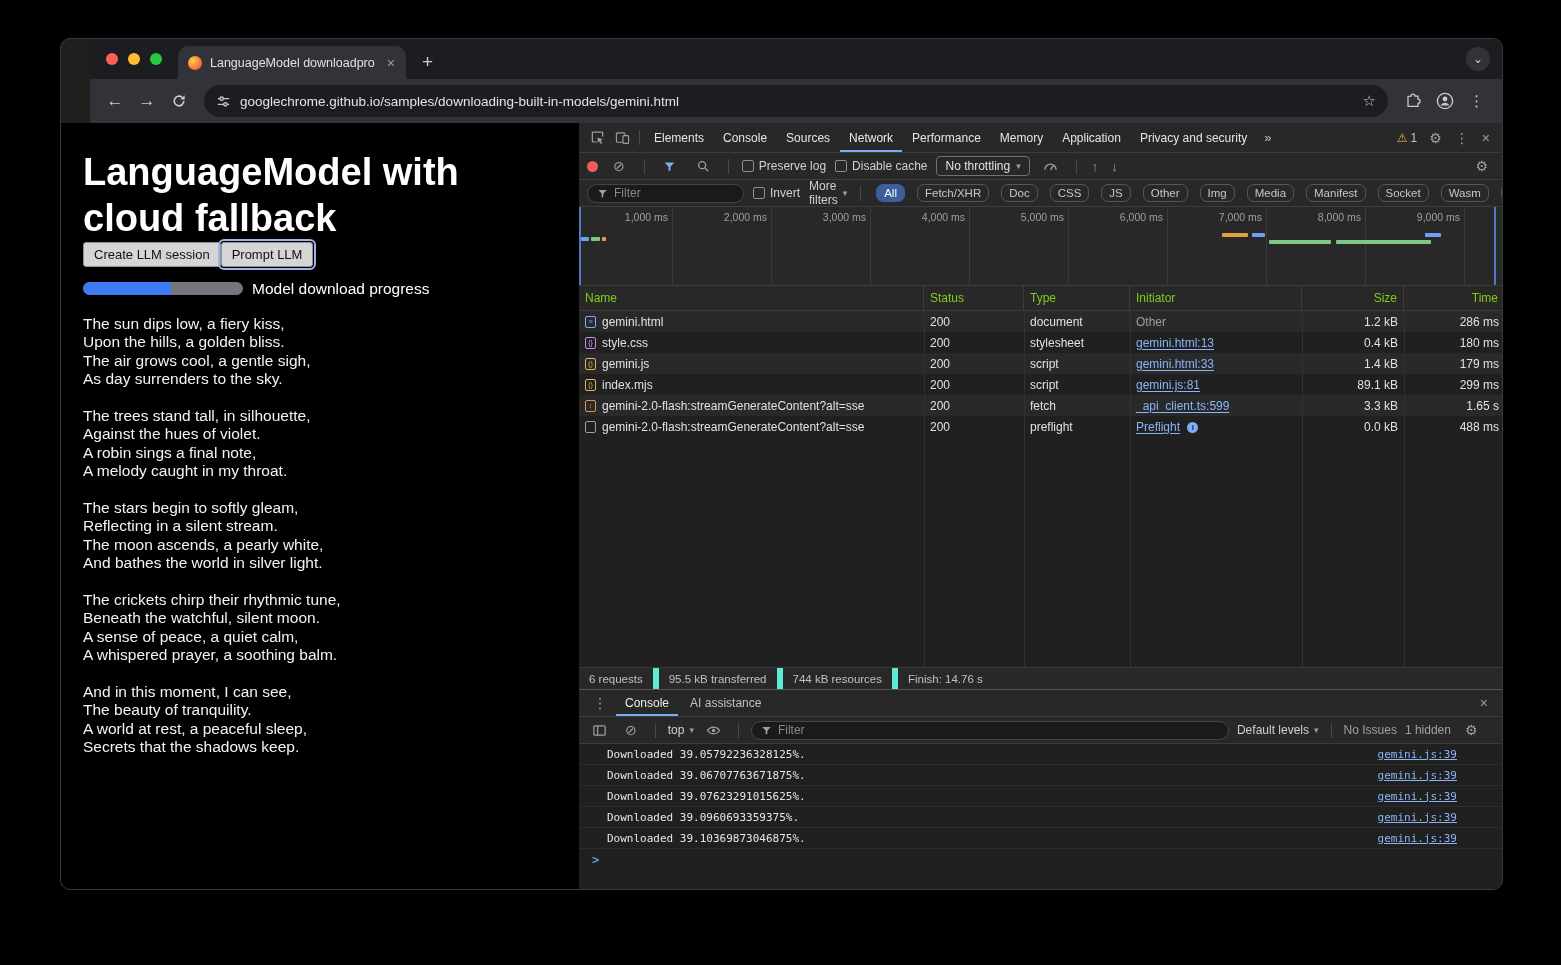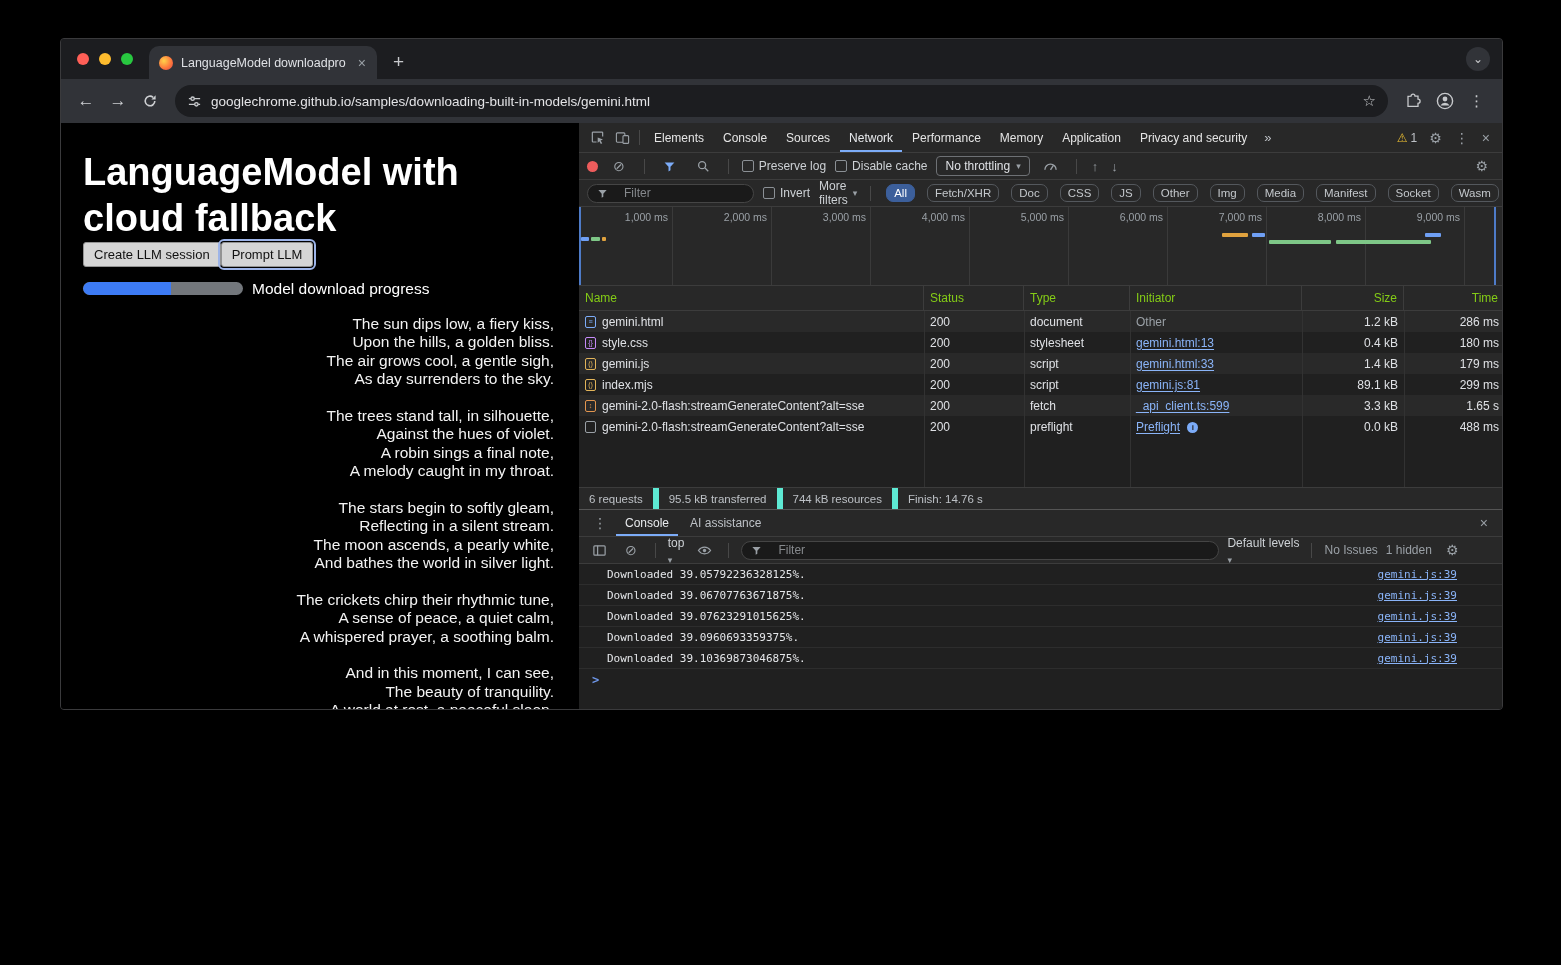--- a/index.html
+++ b/index.html
@@ -1,18 +1,18 @@
 <!DOCTYPE html>
 <html><head>
 <meta charset="utf-8">
 <style>
   * { margin:0; padding:0; box-sizing:border-box; }
   html,body { width:1561px; height:965px; background:#000; font-family:"Liberation Sans",sans-serif; overflow:hidden; }
-  .window { position:absolute; left:60px; top:38px; width:1443px; height:672px; border-radius:4px; overflow:hidden;
-            background:#1f1f1f; border:1px solid #3a3a3c; box-shadow:0 18px 50px rgba(0,0,0,.7); }
+  .window { position:absolute; left:60px; top:38px; width:1443px; height:852px; border-radius:10px; overflow:hidden;
+            background:#1f1f1f; border:1px solid #3a3a3c; box-shadow:0 18px 50px rgba(0,0,0,.7);padding-left:29px; }
 
   
   .tabstrip { height:40px; background:#1c1d20; display:flex; align-items:flex-end; position:relative; }
   .traffic { display:flex; gap:10px; padding:0 16px; align-self:center; }
   .tl { width:12px; height:12px; border-radius:50%; display:inline-block; }
   .tl.red{background:#ff5f57}.tl.yellow{background:#febc2e}.tl.green{background:#28c840}
   .tab { height:33px; width:228px; background:#313338; border-radius:10px 10px 0 0; display:flex; align-items:center;
          padding:0 8px 0 10px; gap:8px; }
   .favicon { width:14px; height:14px; border-radius:50%; flex:none;
              background:radial-gradient(circle at 35% 35%, #ffd24a, #ff7a3d 55%, #e04646); }
@@ -37,21 +37,21 @@
   .page { width:517px; background:#000; color:#fff; padding:26px 24px 0 22px; flex:none; }
   .page h1 { font-size:38px; font-weight:bold; line-height:1.22; width:440px; }
   .btnrow { display:flex; margin-bottom:14px; }
   .btn { background:#d5d5d5; color:#111; border:1px solid #939393; border-radius:3px; font-size:13px; padding:4px 10px;
          font-family:"Liberation Sans",sans-serif; }
   .btn.focused { outline:2px solid #9db4e8; outline-offset:1px; }
   .progressrow { display:flex; align-items:center; gap:9px; margin-bottom:18px; height:16px; }
   .progress-track { width:160px; height:13px; background:#73777c; border-radius:7px; overflow:hidden; }
   .progress-fill { height:100%; background:#3d7bf5; border-radius:7px 0 0 7px; }
   .progress-label { font-size:15.5px; }
-  .stanza { margin-bottom:18px;text-align:right; }
+  .stanza { margin-bottom:18px; }
   .pline { font-size:15.5px; line-height:18.5px; color:#f3f3f3; }
 
   
   .devtools { flex:1; background:#1f1f1f; border-left:1px solid #000; font-size:12px; color:#dfe1e5;
               display:flex; flex-direction:column; min-width:0; }
   .bar { background:#282828; border-bottom:1px solid #3c3c3c; display:flex; align-items:center; flex:none; }
   .dt-tabbar { height:30px; padding:0 6px 0 6px; gap:1px; }
   .icbtn { width:24px; height:22px; display:grid; place-items:center; color:#9aa0a6; flex:none; }
   .sep { width:1px; height:15px; background:#484848; margin:0 4px; flex:none; }
   .dt-tab { padding:0 9px; height:100%; display:flex; align-items:center; color:#e5e5e5; white-space:nowrap; }
@@ -68,21 +68,21 @@
   .funnel-blue { color:#7cacf8; }
   .funnel-gray { color:#9aa0a6; }
   .cbwrap { display:flex; align-items:center; gap:5px; color:#cdd1d5; }
   .cb { width:12px; height:12px; border:1px solid #8b9095; border-radius:2px; background:transparent; flex:none; }
   .throttle { display:flex; align-items:center; gap:6px; border:1px solid #6e7175; border-radius:4px; height:20px;
               padding:0 8px; color:#dfe1e5; }
   .caret { font-size:9px; color:#9aa0a6; }
   .arrowglyph { color:#9aa0a6; font-size:13px; padding:0 2px; }
 
   .dt-filterbar { height:27px; padding:0 8px; gap:9px; }
-  .filterbox { display:flex; align-items:center; gap:16px; background:#1a1a1a; border:1px solid #454545;
+  .filterbox { display:flex; align-items:center; gap:6px; background:#1a1a1a; border:1px solid #454545;
                border-radius:11px; height:19px; padding:0 9px; }
   .filterbox input { background:transparent; border:none; outline:none; color:#dfe1e5; font:inherit; width:120px; }
   .filterbox input::placeholder { color:#86898d; }
   .net-filter { width:180px; }
   .pills { display:flex; gap:12px; align-items:center; margin-left:2px; }
   .pill { border:1px solid #54585d; border-radius:7px; padding:2px 7px; color:#c3c7cb; font-size:11.5px; white-space:nowrap; }
   .pill.selected { background:#3c5f9b; border-color:#3c5f9b; color:#fff; }
 
   .dt-overview { height:79px; position:relative; background:#282828; border-bottom:1px solid #3c3c3c; overflow:hidden; flex:none; }
   .ov-line { position:absolute; top:0; bottom:0; width:1px; background:#3a3a3a; }
@@ -115,21 +115,21 @@
   .dt-summary { height:22px; background:#282828; border-top:1px solid #3c3c3c; display:flex; align-items:center;
                 color:#bdc1c6; font-size:11.5px; flex:none; }
   .sum-item { padding:0 10px; border-right:6px solid #5eead4; height:100%; display:flex; align-items:center; }
   .sum-item:last-child { border-right:none; }
 
   .dt-drawer { height:200px; border-top:1px solid #555; display:flex; flex-direction:column; background:#202020; flex:none; }
   .drawer-tabbar { height:27px; padding:0 8px; gap:3px; }
   .drawer-tab { padding:0 9px; height:100%; display:flex; align-items:center; color:#bdc1c6; }
   .drawer-tab.selected { color:#e8eaed; box-shadow:inset 0 -2px 0 #7cacf8; }
   .console-toolbar { height:27px; padding:0 8px; gap:8px; }
-  .ctx { display:flex; gap:5px; color:#cdd1d5;flex-direction:column; }
+  .ctx { display:flex; align-items:center; gap:5px; color:#cdd1d5; }
   .console-filter { flex:1; max-width:478px; }
   .console-filter input { width:100%; }
   .muted { color:#9aa0a6; }
   .console-msgs { flex:1; overflow:hidden; font-family:"DejaVu Sans Mono",monospace; font-size:11px; color:#e4e6e9; }
   .cmsg { height:21px; display:flex; align-items:center; padding:0 45px 0 28px; border-bottom:1px solid #2d2d2d; }
   .cmsg .txt { flex:1; white-space:nowrap; overflow:hidden; }
   .cmsg .src { color:#8ab4f8; text-decoration:underline; }
   .console-prompt { height:22px; display:flex; align-items:center; padding:0 13px; color:#6e96e8; font-weight:bold;
                     font-family:"DejaVu Sans Mono",monospace; font-size:12px; }
   svg { display:block; }
@@ -217,20 +217,21 @@
           <div class="pline">A melody caught in my throat.</div>
         </div>
         <div class="stanza">
           <div class="pline">The stars begin to softly gleam,</div>
           <div class="pline">Reflecting in a silent stream.</div>
           <div class="pline">The moon ascends, a pearly white,</div>
           <div class="pline">And bathes the world in silver light.</div>
         </div>
         <div class="stanza">
           <div class="pline">The crickets chirp their rhythmic tune,</div>
+          <div class="pline">Beneath the watchful, silent moon.</div>
           <div class="pline">A sense of peace, a quiet calm,</div>
           <div class="pline">A whispered prayer, a soothing balm.</div>
         </div>
         <div class="stanza">
           <div class="pline">And in this moment, I can see,</div>
           <div class="pline">The beauty of tranquility.</div>
           <div class="pline">A world at rest, a peaceful sleep,</div>
           <div class="pline">Secrets that the shadows keep.</div>
         </div>
       </div>

